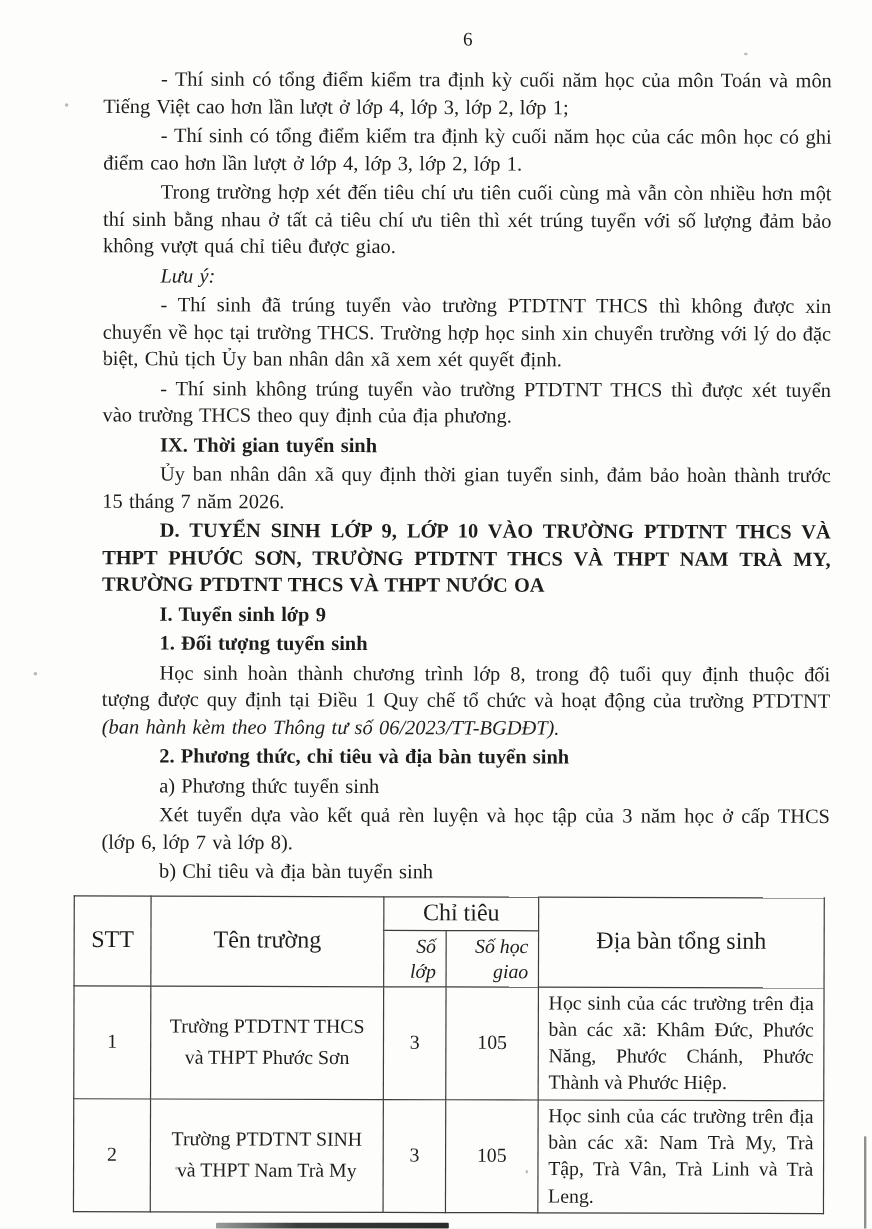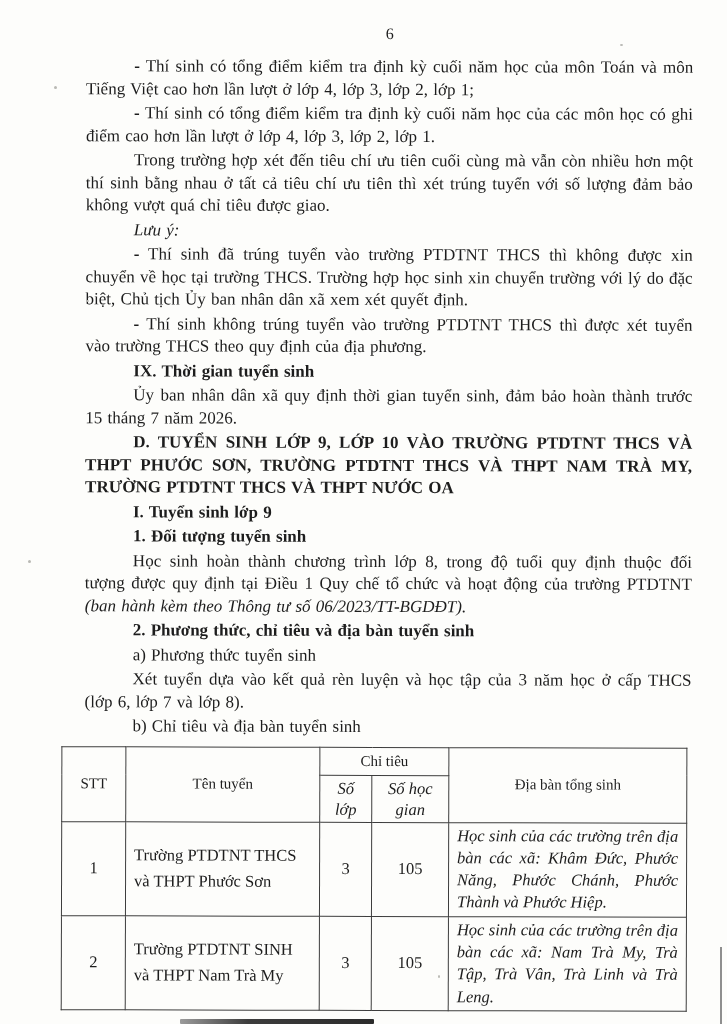--- a/index.html
+++ b/index.html
@@ -38,25 +38,25 @@
     width:625px;
     margin:8px 0 0 -23px;
     font-size:16.5px;
   }
   .doc-table td,.doc-table th{
     border:1.2px solid #3d3d3d;
     padding:2px 8px;
     vertical-align:middle;
     font-weight:normal;
   }
-  .th-main{font-weight:bold;text-align:center;font-size:15px;}
-  .th-sub{font-weight:bold;font-style:italic;text-align:center;line-height:21px;}
+  .th-main{font-weight:bold;text-align:center;font-size:20px;}
+  .th-sub{font-weight:bold;font-style:italic;text-align:right;line-height:21px;}
   .cell-center{text-align:center;}
-  .cell-school{line-height:26px;padding-left:11px;}
-  .cell-area{text-align:justify;line-height:22.3px;padding:4px 9px;font-style:italic;}
+  .cell-school{line-height:26px;padding-left:11px;text-align:center;}
+  .cell-area{text-align:justify;line-height:22.3px;padding:4px 9px;}
   .row-quota{height:28px;}
   .row-sub{height:44px;}
   .row-data1{height:86px;}
   .row-data2{height:90px;}
   
   .artifact-bottom-bar{
     position:absolute;left:180px;top:1019px;width:194px;height:5px;
     background:linear-gradient(90deg,#9b9b9b,#3c3c3c 35%,#2b2b2b);
     border-radius:1px;
   }
@@ -101,27 +101,27 @@
       <colgroup>
         <col style="width:64px">
         <col style="width:194px">
         <col style="width:52px">
         <col style="width:77px">
         <col style="width:238px">
       </colgroup>
       <tbody>
           <tr class="row-quota">
         <th class="th-main" rowspan="2">STT</th>
-        <th class="th-main" rowspan="2">Tên tuyển</th>
+        <th class="th-main" rowspan="2">Tên trường</th>
         <th class="th-main" colspan="2">Chỉ tiêu</th>
         <th class="th-main" rowspan="2">Địa bàn tổng sinh</th>
       </tr>
       <tr class="row-sub">
         <th class="th-sub">Số lớp</th>
-        <th class="th-sub">Số học gian</th>
+        <th class="th-sub">Số học giao</th>
       </tr>
       <tr class="row-data1">
         <td class="cell-center">1</td>
         <td class="cell-school">Trường PTDTNT THCS và THPT Phước Sơn</td>
         <td class="cell-center">3</td>
         <td class="cell-center">105</td>
         <td class="cell-area">Học sinh của các trường trên địa bàn các xã: Khâm Đức, Phước Năng, Phước Chánh, Phước Thành và Phước Hiệp.</td>
       </tr>
       <tr class="row-data2">
         <td class="cell-center">2</td>

